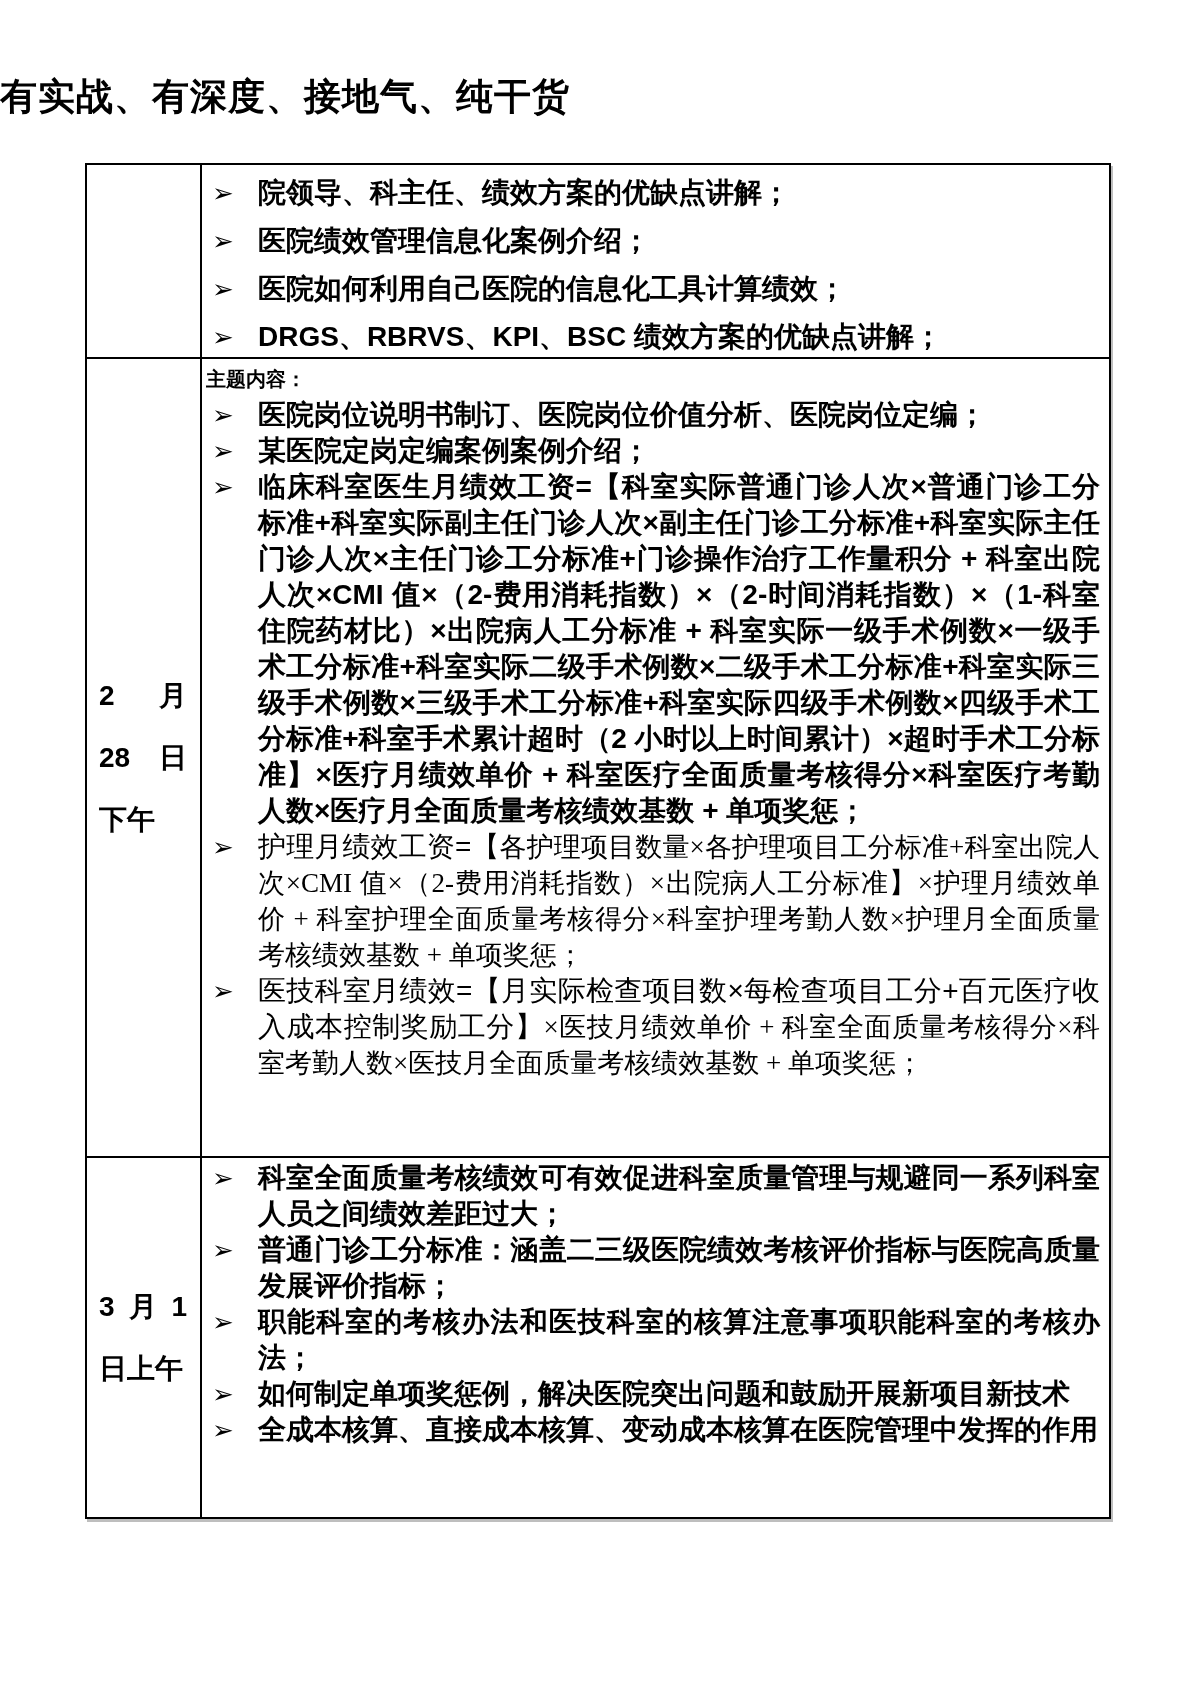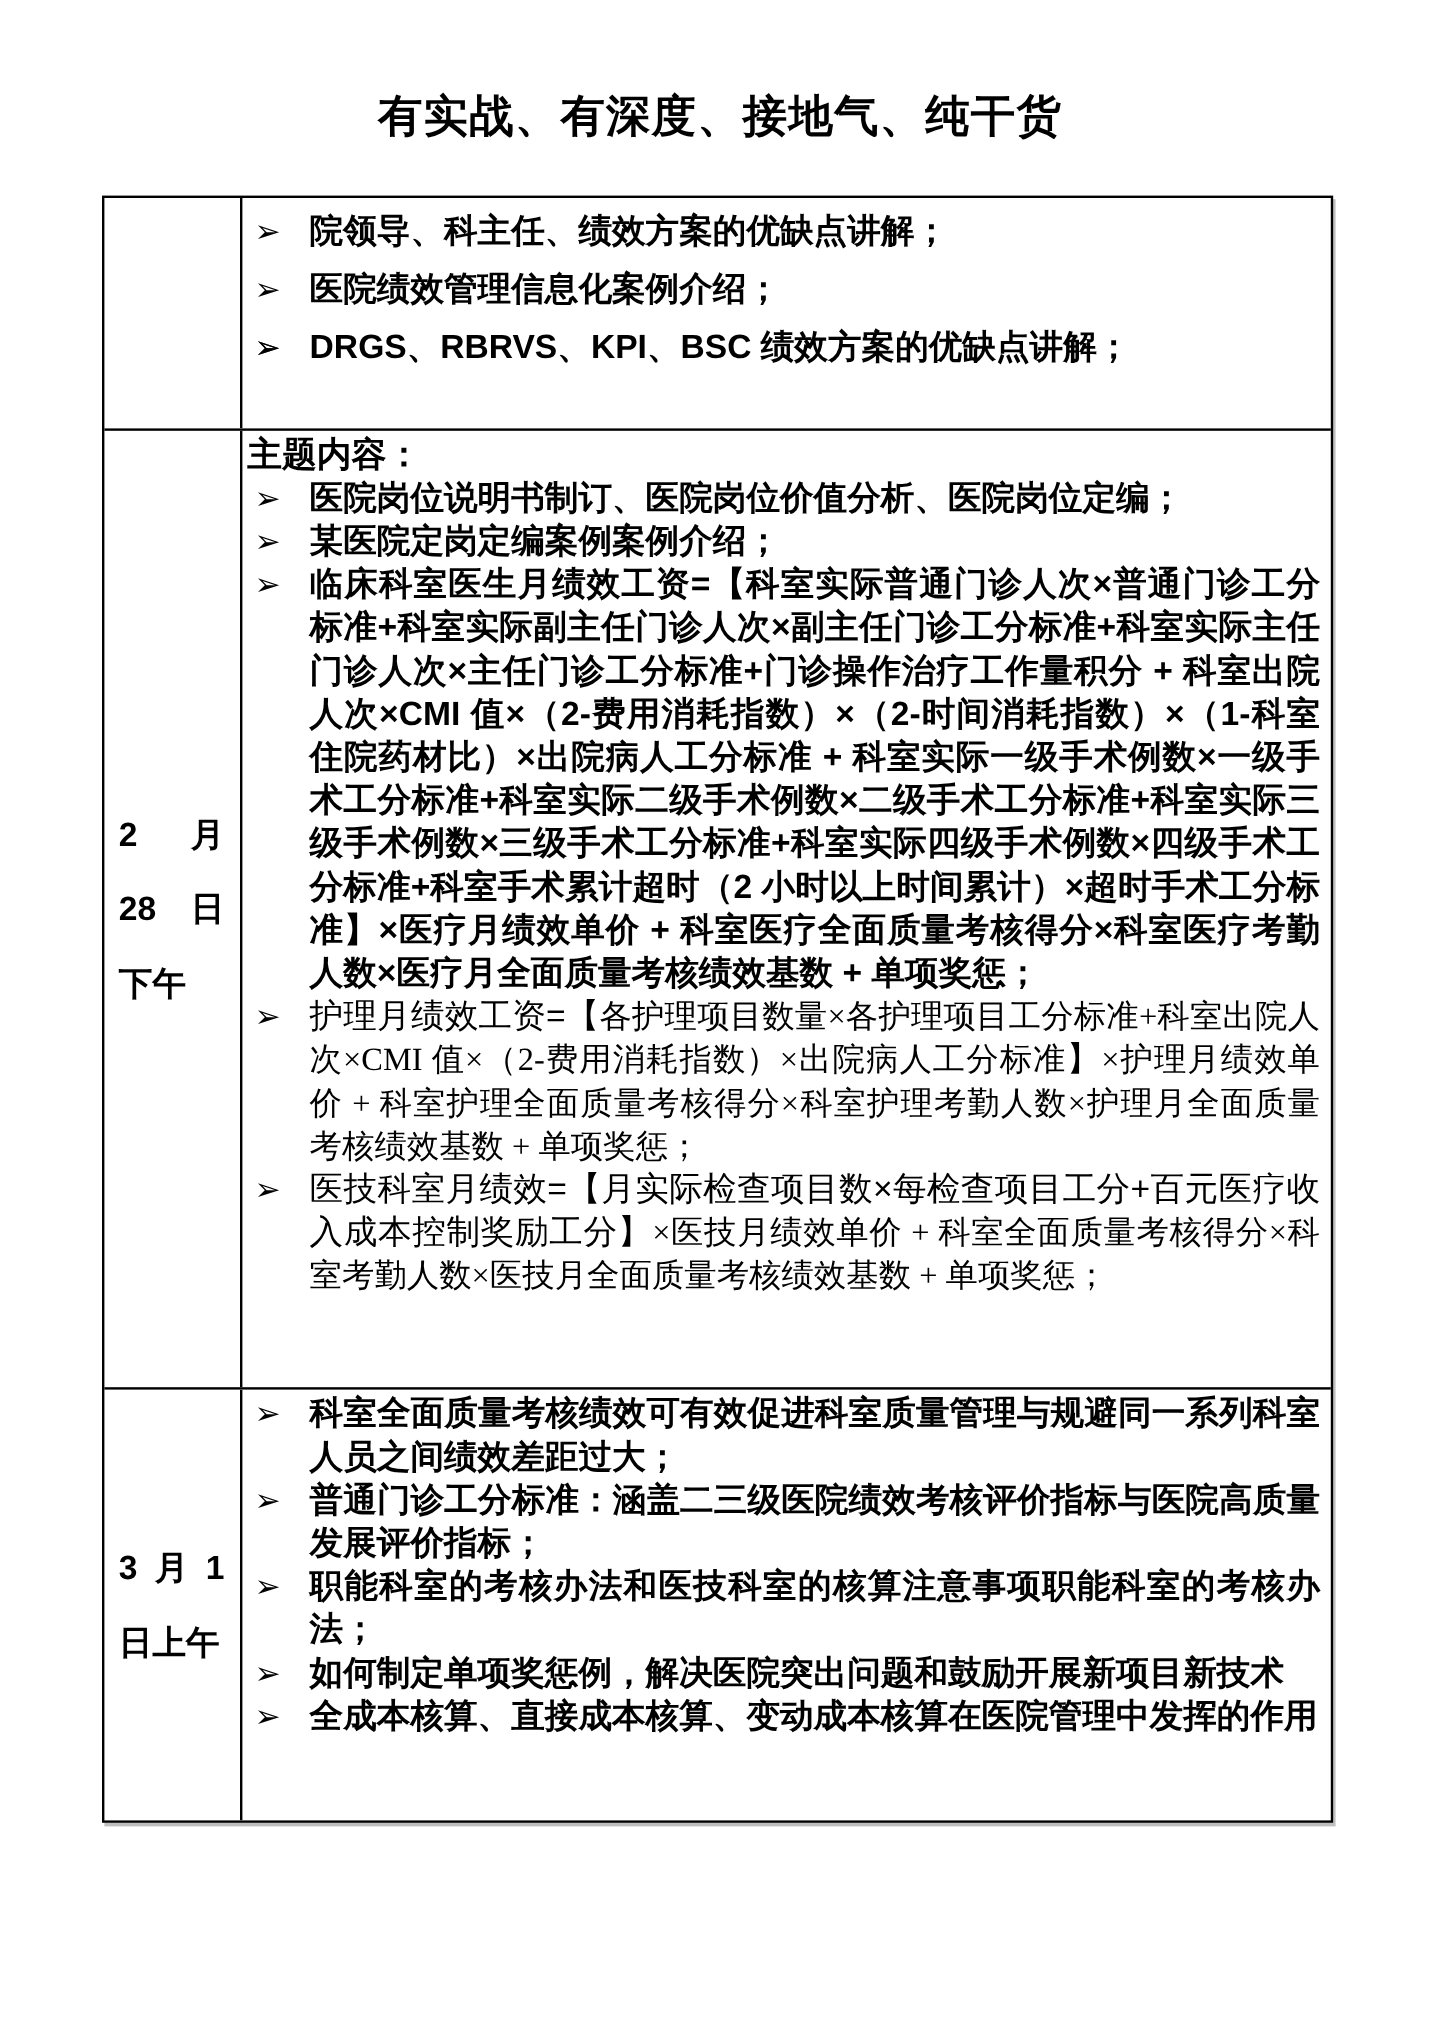--- a/index.html
+++ b/index.html
@@ -8,21 +8,21 @@
     width:1200px; height:1697px;
     margin:0 auto;
     background:#ffffff;
     font-family:"Liberation Sans","DejaVu Sans",sans-serif;
     color:#000;
     overflow:hidden;
   }
   .doc-title {
     position:absolute;
     top:72px; left:0; right:0;
-    text-align:center;
+    text-align:left;
     font-family:"Liberation Serif","DejaVu Serif",serif;
     font-weight:bold;
     font-size:37px;
     letter-spacing:1px;
   }
   .doc-table {
     position:absolute;
     left:85px; top:163px;
     width:1026px;
     border:2px solid #000;
@@ -58,21 +58,21 @@
     flex:1 1 auto;
     box-sizing:border-box;
     padding:2px 9px 0 2px;
     font-size:28px;
     line-height:36px;
     font-weight:600;
   }
   .row-0 .content-cell { padding-top:10px; }
   .section-header {
     font-weight:800;
-    font-size:29px;
+    font-size:20px;
     padding-left:2px;
   }
   .bullet-list { margin:0; padding:0; list-style:none; }
   .bullet-item {
     position:relative;
     padding-left:54px;
     text-align:justify;
   }
   .row-0 .bullet-item { margin-bottom:12px; }
   .bullet-arrow {
@@ -90,21 +90,21 @@
 <div class="page">
   <div class="doc-title">有实战、有深度、接地气、纯干货</div>
 
   <div class="doc-table" id="doc-table">
       <div class="t-row row-0">
         <div class="date-cell"></div>
         <div class="content-cell">
           <ul class="bullet-list">
             <li class="bullet-item"><span class="bullet-arrow">➢</span><span class="run-sans">院领导、科主任、绩效方案的优缺点讲解；</span></li>
             <li class="bullet-item"><span class="bullet-arrow">➢</span><span class="run-sans">医院绩效管理信息化案例介绍；</span></li>
-            <li class="bullet-item"><span class="bullet-arrow">➢</span></li>
+            <li class="bullet-item"><span class="bullet-arrow">➢</span><span class="run-sans">医院如何利用自己医院的信息化工具计算绩效；</span></li>
             <li class="bullet-item"><span class="bullet-arrow">➢</span><span class="run-sans">DRGS、RBRVS、KPI、BSC 绩效方案的优缺点讲解；</span></li>
           </ul>
         </div>
       </div>
       <div class="t-row row-1">
         <div class="date-cell">
           <div class="date-line spread"><span>2</span><span>月</span></div>
           <div class="date-line spread"><span>28</span><span>日</span></div>
           <div class="date-line">下午</div>
         </div>

